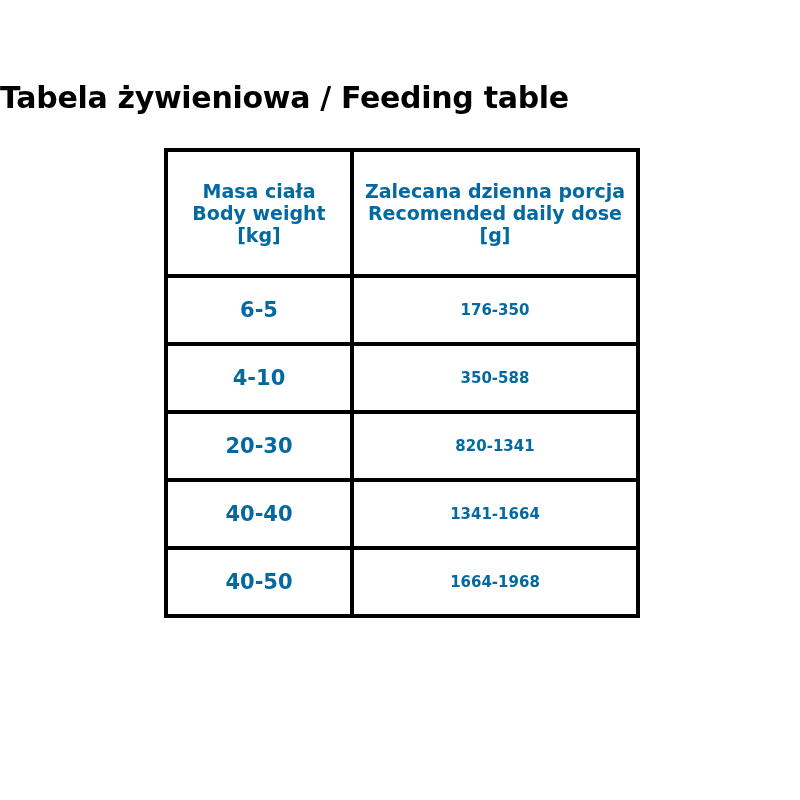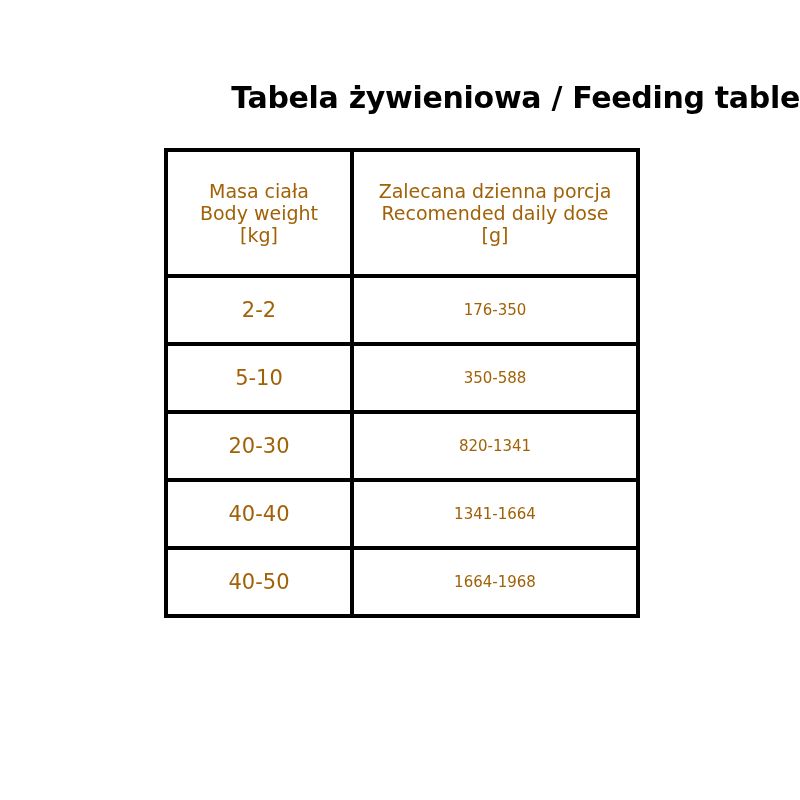--- a/index.html
+++ b/index.html
@@ -18,21 +18,21 @@
     position: relative;
     width: 800px;
     height: 800px;
     box-sizing: border-box;
   }
   .title {
     position: absolute;
     top: 80px;
     left: 0;
     width: 800px;
-    text-align: right;
+    text-align: left;
     font-family: "DejaVu Sans", sans-serif;
     font-weight: bold;
     font-size: 30px;
     letter-spacing: -0.3px;
     color: #000000;
     white-space: nowrap;
   }
   .table-wrap {
     position: absolute;
     top: 148px;
@@ -45,22 +45,22 @@
     width: 472px;
     border: 4px solid #000000;
   }
   table.feeding col.c1 { width: 186px; }
   table.feeding col.c2 { width: 286px; }
   table.feeding td {
     border: 4px solid #000000;
     text-align: center;
     vertical-align: middle;
     font-family: "DejaVu Sans", sans-serif;
-    font-weight: normal;
-    color: #a16207;
+    font-weight: bold;
+    color: #0369a1;
     padding: 0;
   }
   tr.header-row td {
     height: 110px;
     font-size: 19px;
     line-height: 1.17;
     padding: 6px 2px;
   }
   tr.header-row td .hline {
     display: block;
@@ -95,25 +95,25 @@
             <span class="hline">[kg]</span>
           </td>
           <td>
             <span class="hline">Zalecana dzienna porcja</span>
             <span class="hline">Recomended daily dose</span>
             <span class="hline">[g]</span>
           </td>
         </tr>
 
         <tr class="data-row">
-          <td class="weight">2-2</td>
+          <td class="weight">6-5</td>
           <td class="dose">176-350</td>
         </tr>
         <tr class="data-row">
-          <td class="weight">5-10</td>
+          <td class="weight">4-10</td>
           <td class="dose">350-588</td>
         </tr>
         <tr class="data-row">
           <td class="weight">20-30</td>
           <td class="dose">820-1341</td>
         </tr>
         <tr class="data-row">
           <td class="weight">40-40</td>
           <td class="dose">1341-1664</td>
         </tr>

